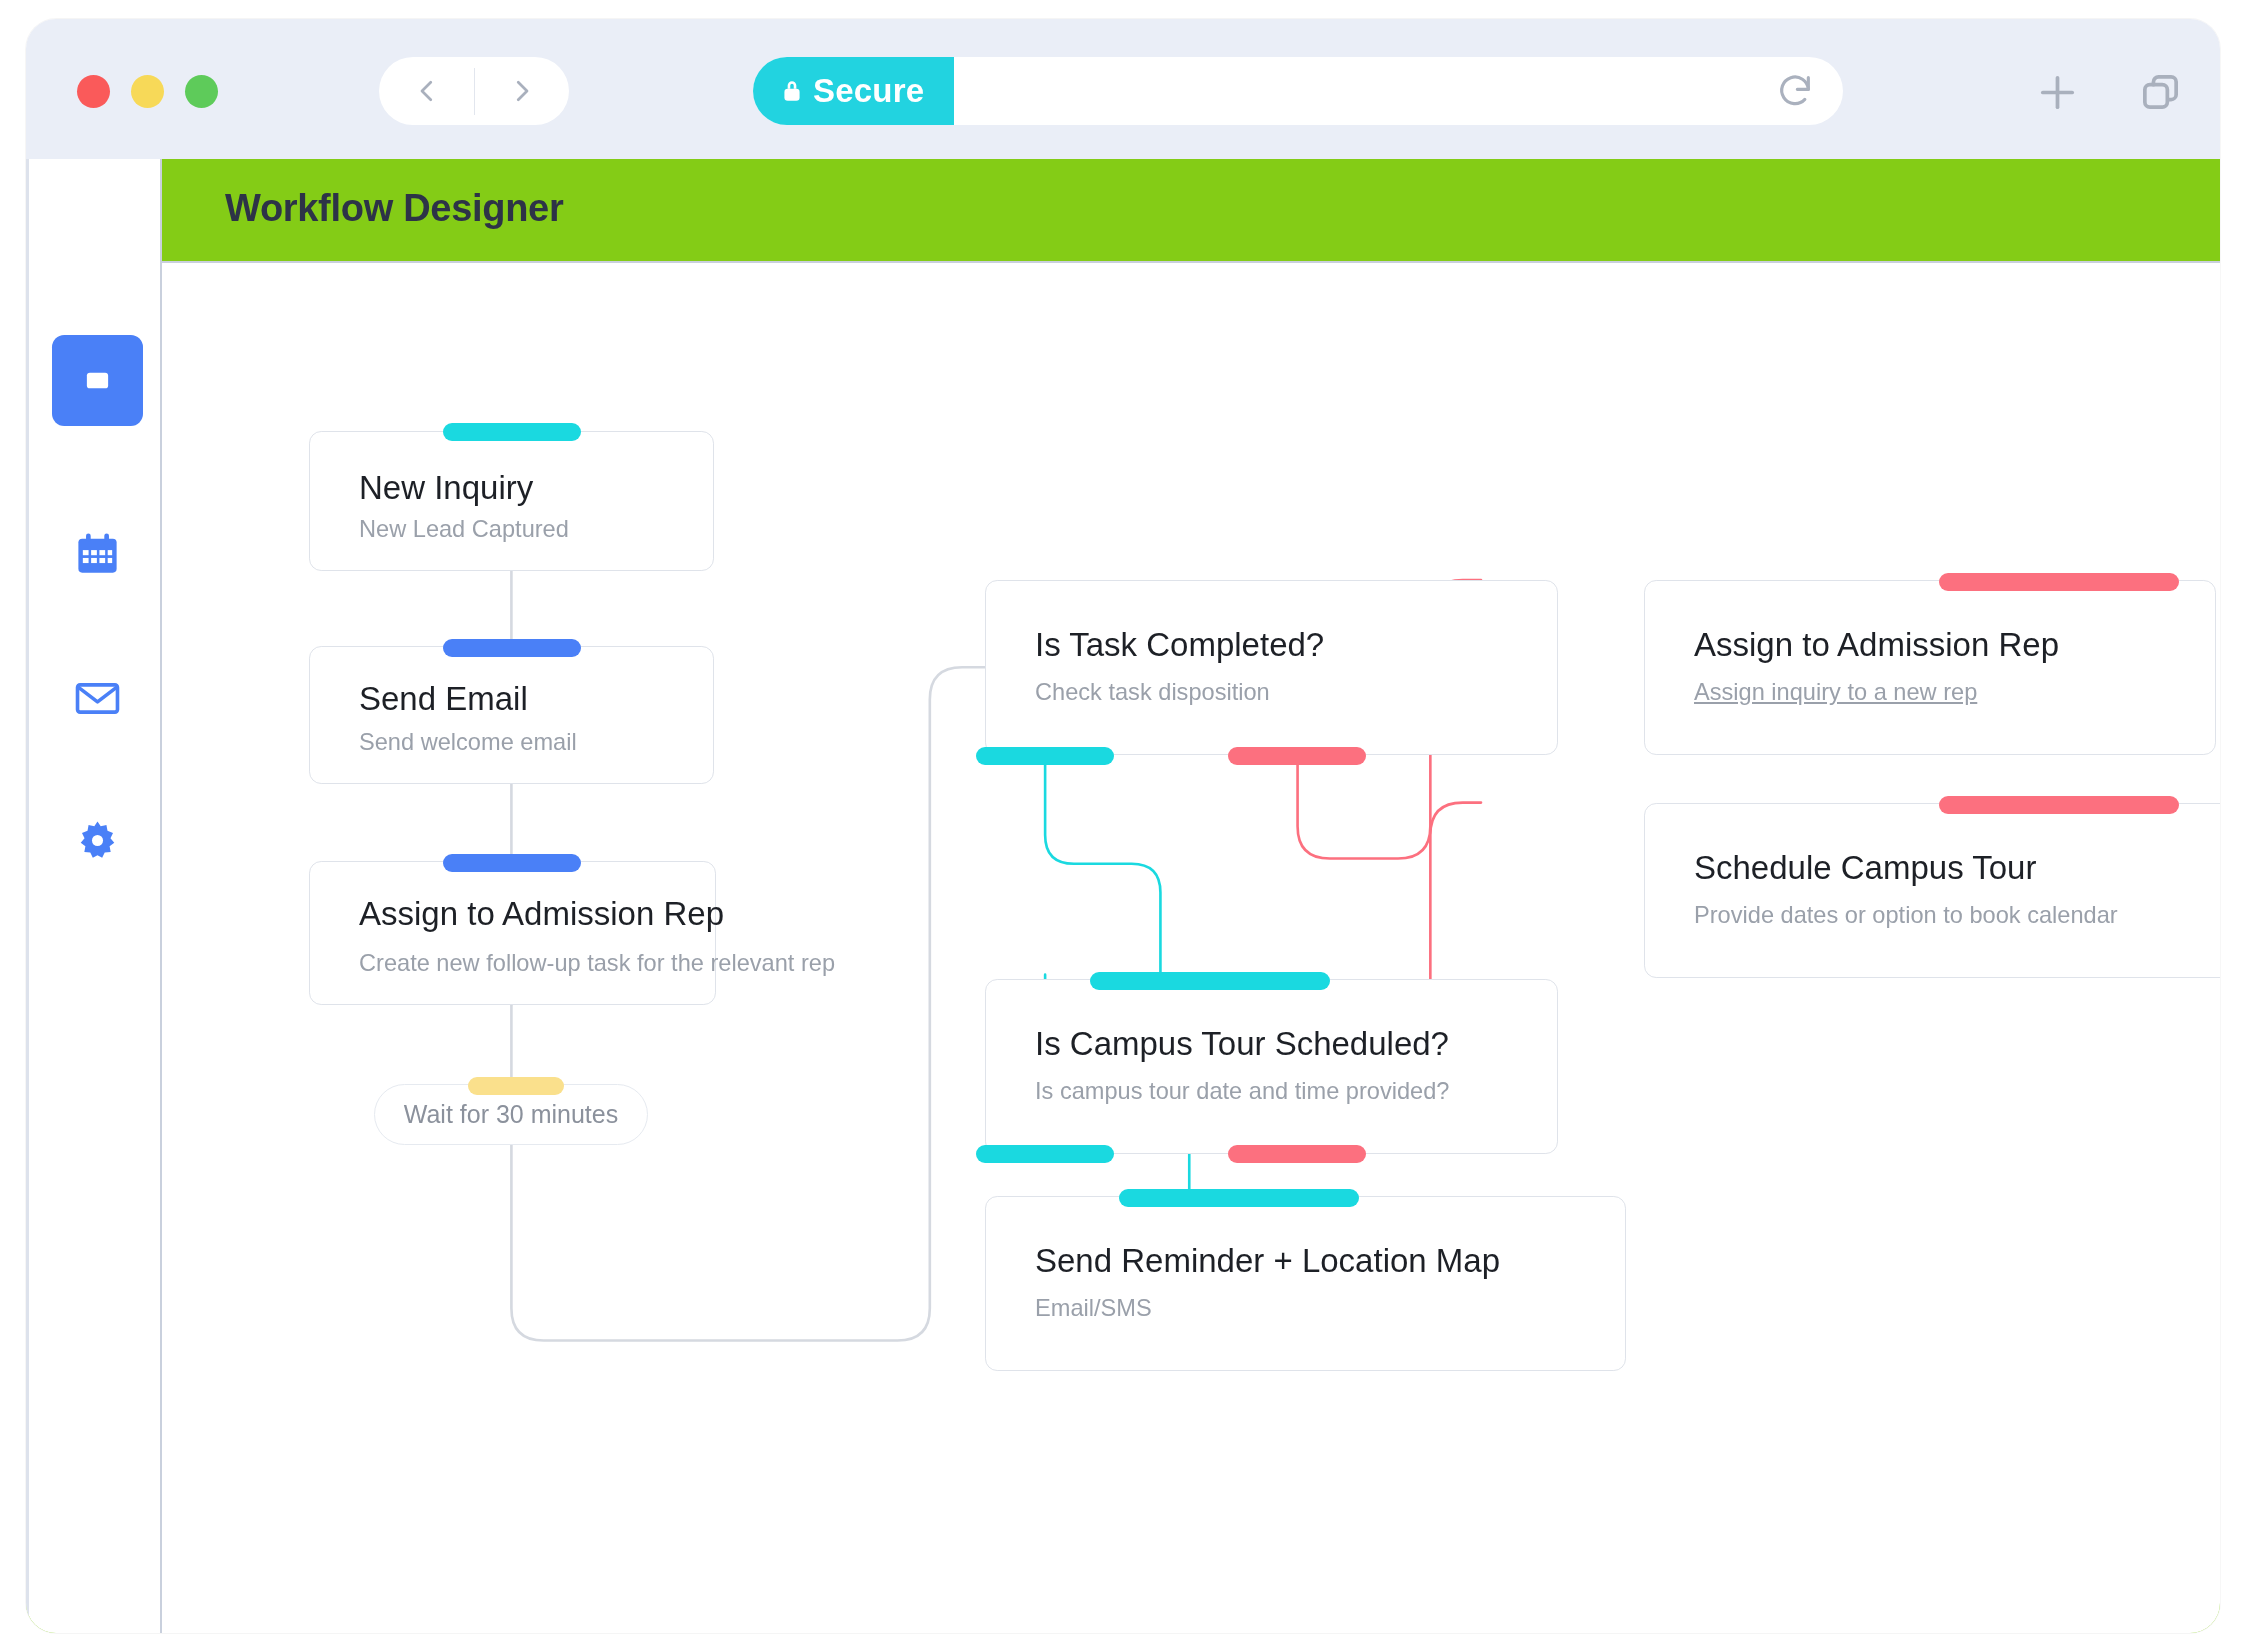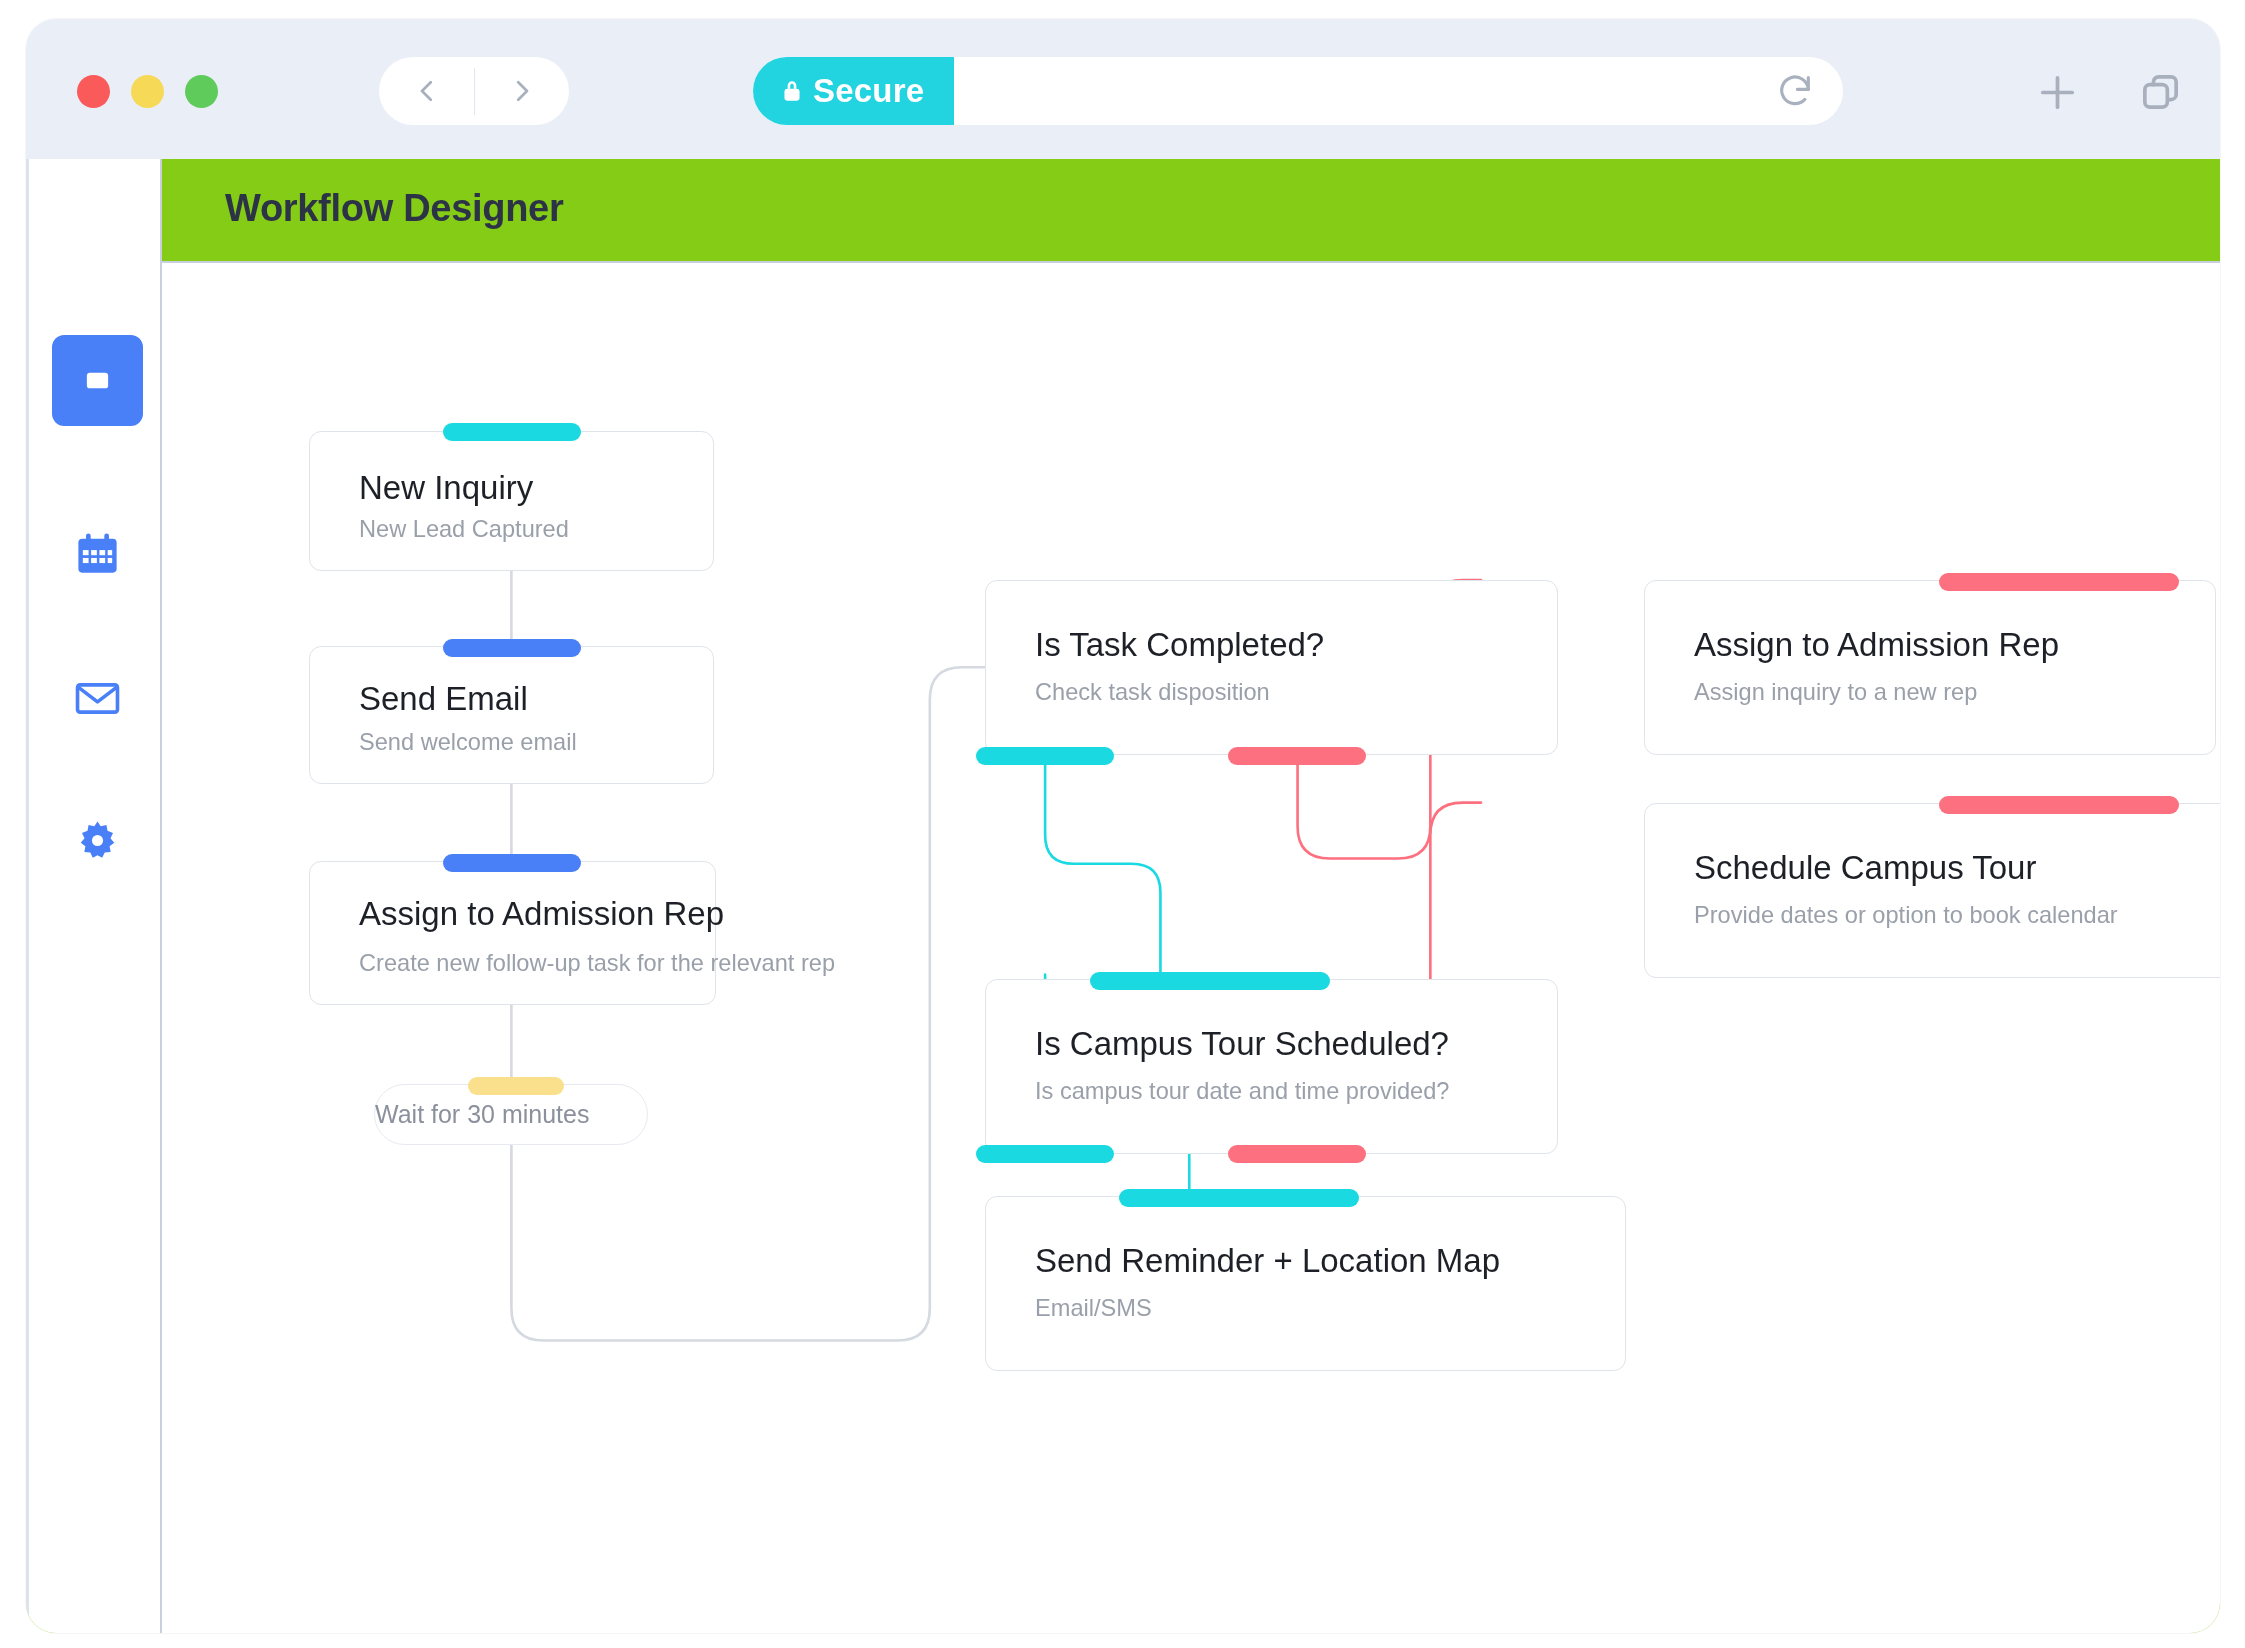--- a/index.html
+++ b/index.html
@@ -180,21 +180,21 @@
   .port.pink { background: #fc707f; }
   .port.amber{ background: #fae08c; }
 
   
   .pill {
     position: absolute;
     background: #ffffff;
     border: 1.7px solid #e6eaf0;
     border-radius: 35px;
     z-index: 5;
-    display: flex; align-items: center; 
+    display: flex; align-items: center; justify-content: center;
   }
   .pill-label {
     font-size: 25px; color: #8b919c;
     white-space: nowrap;
   }
 </style>
 </head>
 <body>
 
 <div id="window-shell">
@@ -355,21 +355,21 @@
       <div class="node" id="node-is-task-completed" style="left:823px; top:317px; width:573px; height:175px;">
         <div class="node-title" style="top:45px;">Is Task Completed?</div>
         <div class="node-sub" style="top:98px;">Check task disposition</div>
       </div>
       <div class="port cyan" style="left:814px; top:484px; width:138px;"></div>
       <div class="port pink" style="left:1066px; top:484px; width:138px;"></div>
 
       <div class="port pink" style="left:1777px; top:310px; width:240px;"></div>
       <div class="node" id="node-assign-rep-right" style="left:1482px; top:317px; width:572px; height:175px;">
         <div class="node-title" style="top:45px;">Assign to Admission Rep</div>
-        <div class="node-sub" style="top:98px;">Assign inquiry to a new rep</div>
+        <div class="node-sub" style="top:98px;text-decoration:underline;">Assign inquiry to a new rep</div>
       </div>
 
       <div class="port cyan" style="left:928px; top:709px; width:240px;"></div>
       <div class="node" id="node-is-campus-tour" style="left:823px; top:716px; width:573px; height:175px;">
         <div class="node-title" style="top:45px;">Is Campus Tour Scheduled?</div>
         <div class="node-sub" style="top:98px;">Is campus tour date and time provided?</div>
       </div>
       <div class="port cyan" style="left:814px; top:882px; width:138px;"></div>
       <div class="port pink" style="left:1066px; top:882px; width:138px;"></div>
 

